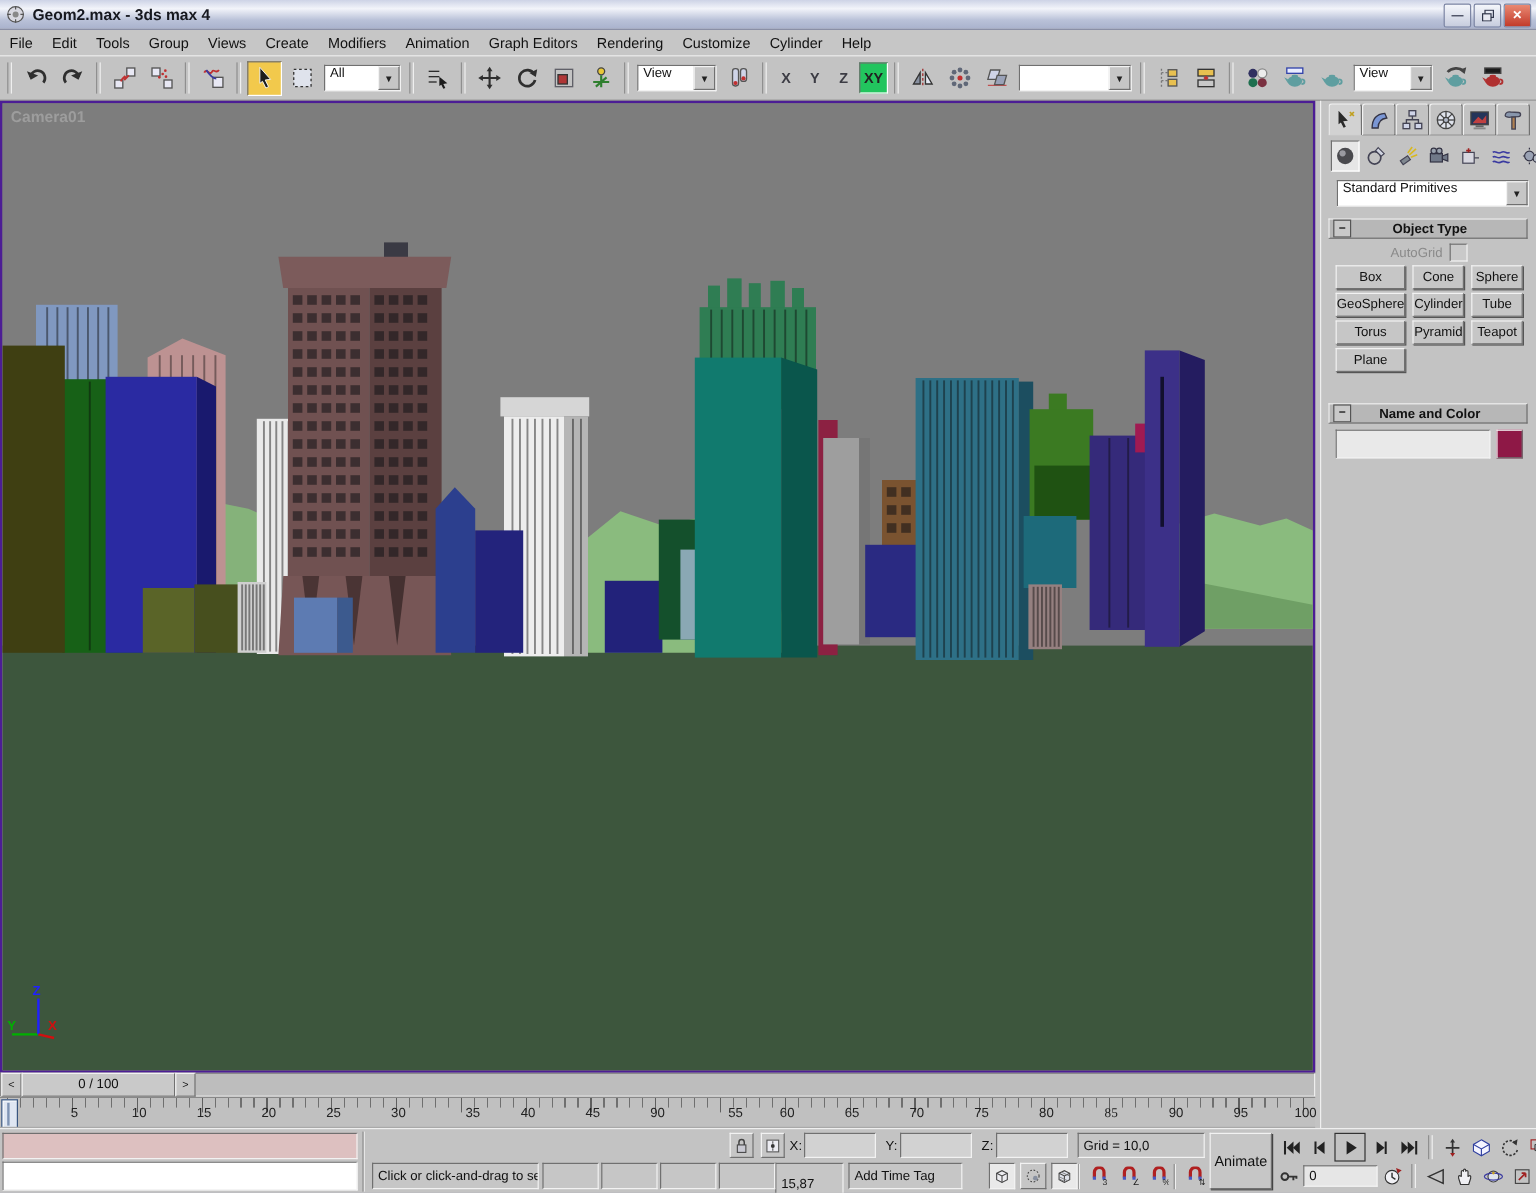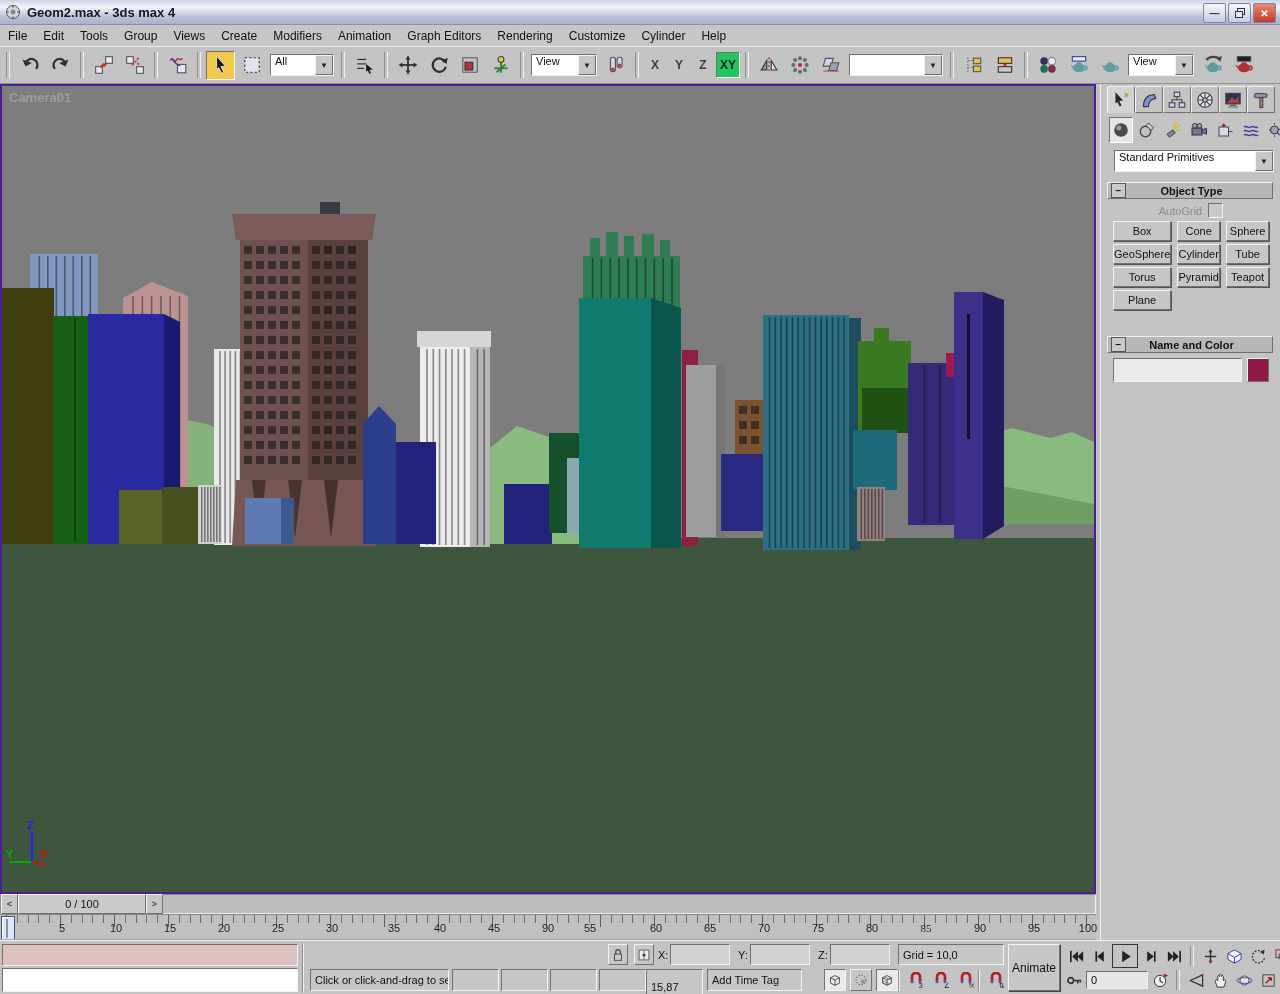--- a/index.html
+++ b/index.html
@@ -680,21 +680,21 @@
           <span class="ruler-label" style="left: 62px;">5</span>
           <span class="ruler-label" style="left: 116px;">10</span>
           <span class="ruler-label" style="left: 170px;">15</span>
           <span class="ruler-label" style="left: 224px;">20</span>
           <span class="ruler-label" style="left: 278px;">25</span>
           <span class="ruler-label" style="left: 332px;">30</span>
           <span class="ruler-label" style="left: 394px;">35</span>
           <span class="ruler-label" style="left: 440px;">40</span>
           <span class="ruler-label" style="left: 494px;">45</span>
           <span class="ruler-label" style="left: 548px;">90</span>
-          <span class="ruler-label" style="left: 590px;">55</span>
+          <span class="ruler-label" style="left: 613px;">55</span>
           <span class="ruler-label" style="left: 656px;">60</span>
           <span class="ruler-label" style="left: 710px;">65</span>
           <span class="ruler-label" style="left: 764px;">70</span>
           <span class="ruler-label" style="left: 818px;">75</span>
           <span class="ruler-label" style="left: 872px;">80</span>
           <span class="ruler-label" style="left: 926px; font-family: Liberation Serif, serif;">85</span>
           <span class="ruler-label" style="left: 980px;">90</span>
           <span class="ruler-label" style="left: 1034px;">95</span>
           <span class="ruler-label" style="left: 1088px;">100</span>
         </div>

